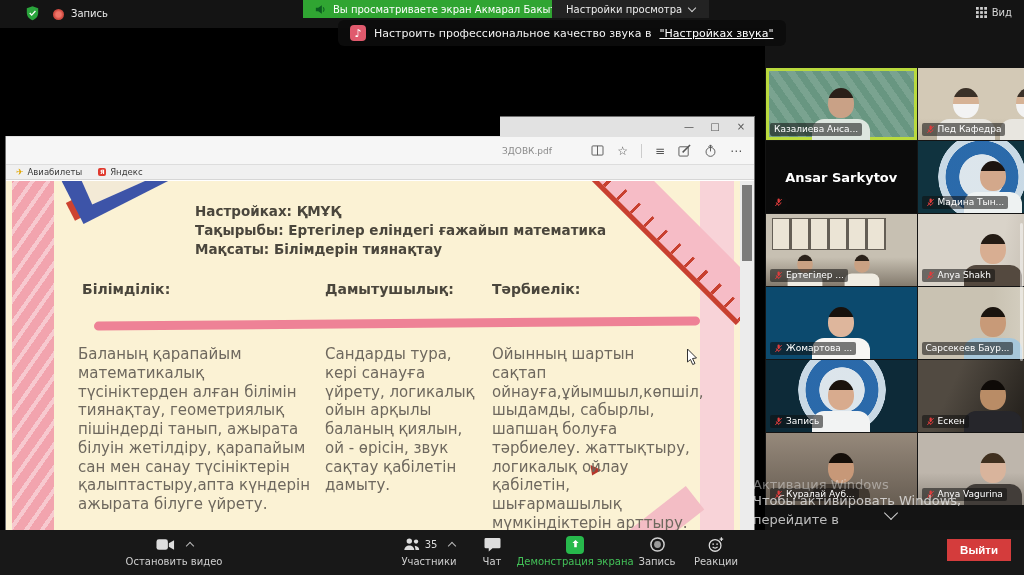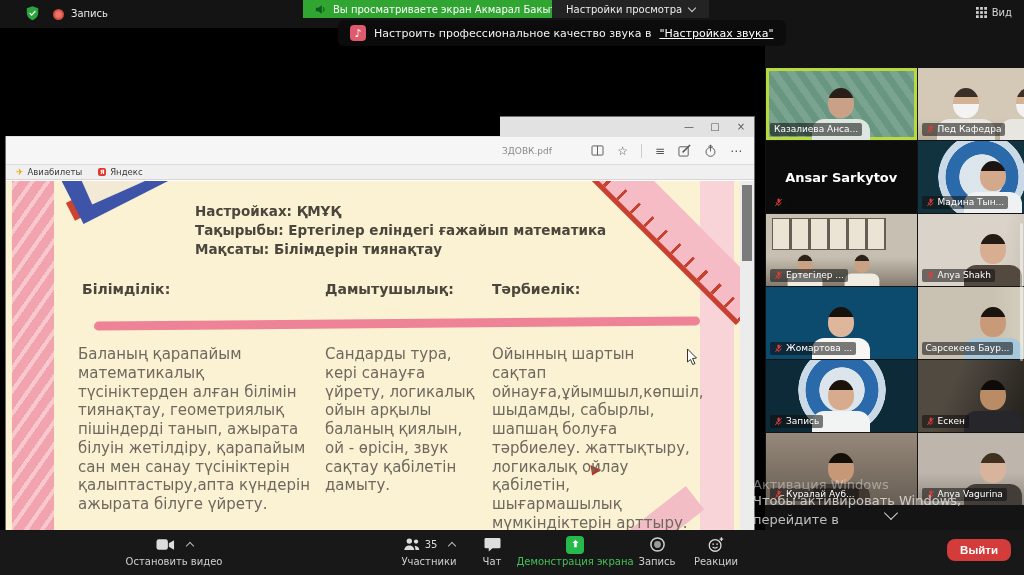--- a/index.html
+++ b/index.html
@@ -127,21 +127,21 @@
 
   
   .toolbar{position:absolute;left:0;bottom:0;width:1024px;height:45px;background:#181818;z-index:30}
   .titem{position:absolute;top:5px;display:flex;flex-direction:column;align-items:center;gap:2px;color:#cfcfcf}
   .ticon-row{height:19px;display:flex;align-items:center;gap:12px}
   .tlabel2{font-size:10px;white-space:nowrap}
   .badge{font-size:10px;color:#dcdcdc;margin-left:-8px}
   .share-ic{background:#27b94c;border-radius:4px;width:18px;height:18px;display:flex;align-items:center;justify-content:center}
   .share-label{color:#43c158}
   .leave-btn{position:absolute;right:13px;top:9px;background:#d43c3c;color:#fff;font-size:11.5px;font-weight:bold;
-      padding:5px 13px;border-radius:8px;border:none}
+      padding:5px 13px;border-radius:0;border:none}
   .mmic{flex:0 0 auto}
 </style>
 </head>
 <body>
 
 <div class="app">
 
   <div class="top-bar">
     <span class="shield">
       <svg viewBox="0 0 16 18" width="13" height="15">

